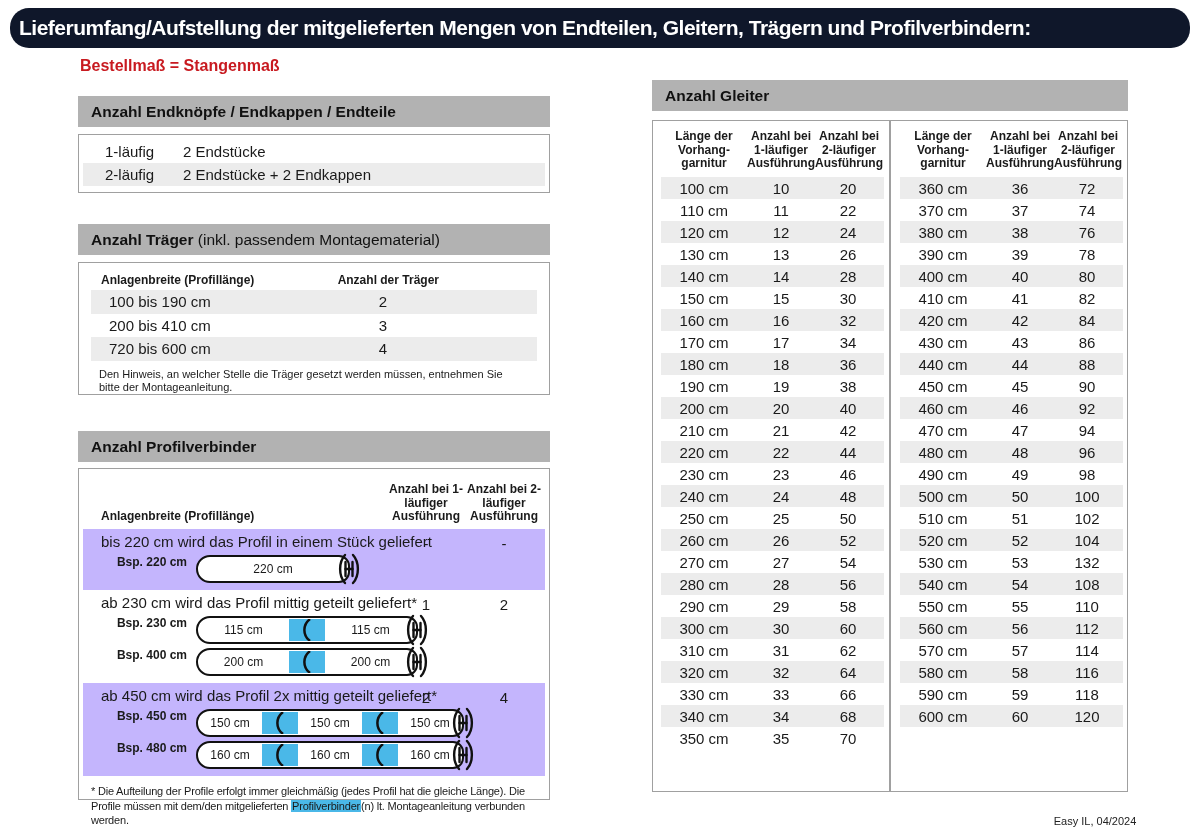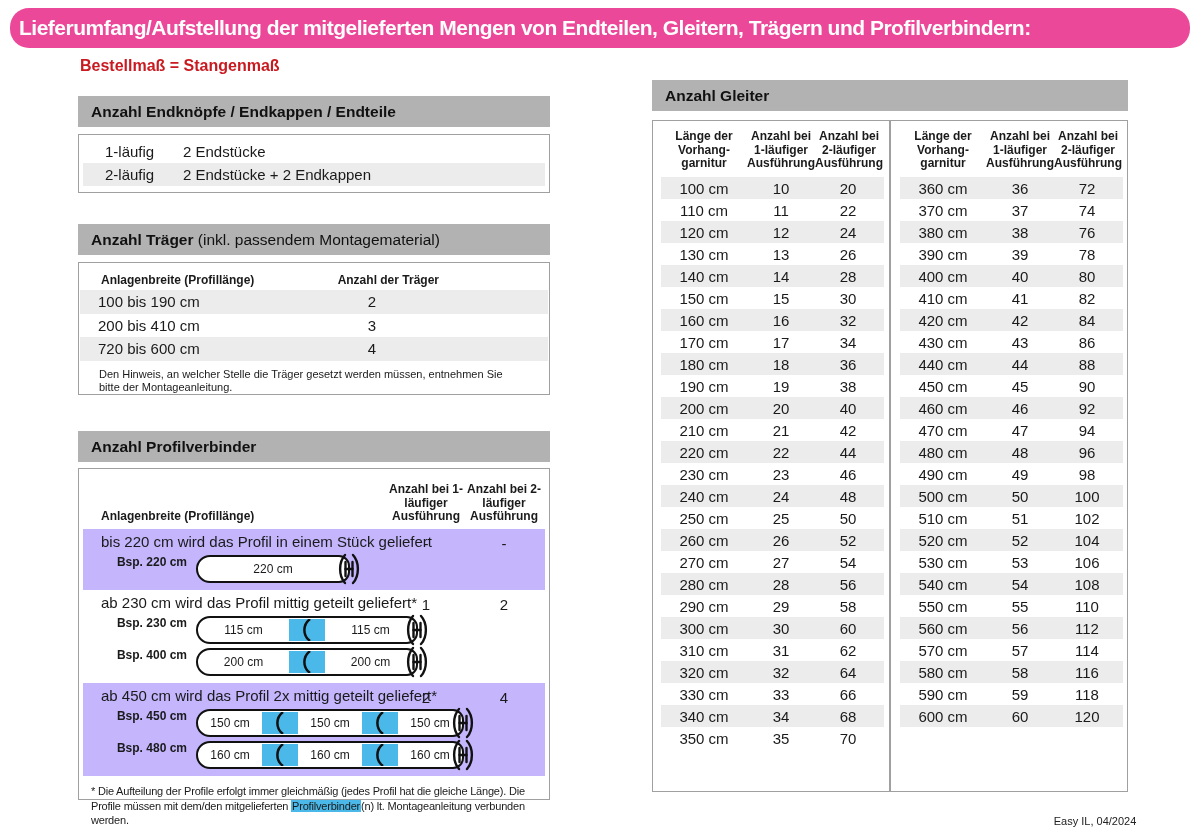--- a/index.html
+++ b/index.html
@@ -1,19 +1,19 @@
 <!DOCTYPE html>
 <html><head>
 <meta charset="utf-8">
 <style>
   html,body{margin:0;padding:0;background:#fff;}
   body{font-family:"Liberation Sans",sans-serif;color:#1a1a1a;width:1200px;height:833px;position:relative;overflow:hidden;}
   .abs{position:absolute;}
   
-  .topbar{left:10px;top:8px;width:1180px;height:40px;background:#ec4899;border-radius:19px;}
+  .topbar{left:10px;top:8px;width:1180px;height:40px;background:#0f172a;border-radius:19px;}
   .topbar span{display:block;color:#fff;font-weight:bold;font-size:21px;letter-spacing:-0.5px;line-height:40px;padding-left:9px;white-space:nowrap;}
   
   .subtitle{left:80px;top:57px;font-size:16px;font-weight:bold;color:#c81a20;}
   
   .sechead{height:31px;background:#b2b2b2;color:#111;font-size:15.5px;line-height:31px;padding-left:13px;box-sizing:border-box;}
   .sechead b{font-weight:bold;}
   .sechead .light{font-weight:normal;}
   .h1{left:78px;top:96px;width:472px;}
   .h2{left:78px;top:224px;width:472px;}
   .h3{left:78px;top:431px;width:472px;}
@@ -26,21 +26,21 @@
   .gbox{left:652px;top:120px;width:476px;height:672px;display:flex;}
   
   .b1row{display:flex;align-items:center;height:23px;font-size:15px;margin:0 4px;}
   .b1row:nth-child(even){background:#ececec;}
   .b1row .cell-a{flex:0 0 78px;padding-left:22px;}
   .b1row .cell-b{flex:1;}
   
   .t-head{display:flex;height:20px;font-size:12px;font-weight:bold;align-items:center;}
   .t-head .tc1{flex:0 0 218px;padding-left:22px;}
   .t-head .tc2{flex:0 0 120px;text-align:right;}
-  .t-row{display:flex;align-items:center;height:23.5px;font-size:15px;margin:0 1px;}
+  .t-row{display:flex;align-items:center;height:23.5px;font-size:15px;margin:0 12px;}
   .t-row:nth-child(odd){background:#ececec;}
   .t-row .tc1{flex:0 0 214px;padding-left:18px;}
   .t-row .tc2{flex:0 0 120px;text-align:center;}
   .t-note{font-size:11px;line-height:13.5px;margin:7px 20px 0;width:410px;}
   
   .p-head{position:relative;height:52px;margin:8px 4px 0;}
   .p-collabel{position:absolute;left:18px;bottom:6px;font-weight:bold;font-size:12px;}
   .p-colhead{position:absolute;width:78px;text-align:center;font-weight:bold;font-size:12px;line-height:13.5px;top:6px;}
   .pc1{left:304px;} .pc2{left:382px;}
   .prow{position:relative;margin:0 4px;padding:4px 0 6px;}
@@ -479,21 +479,21 @@
           <span class="gc3">102</span>
         </div>
           <div class="grow">
           <span class="gc1">520 cm</span>
           <span class="gc2">52</span>
           <span class="gc3">104</span>
         </div>
           <div class="grow">
           <span class="gc1">530 cm</span>
           <span class="gc2">53</span>
-          <span class="gc3">106</span>
+          <span class="gc3">132</span>
         </div>
           <div class="grow">
           <span class="gc1">540 cm</span>
           <span class="gc2">54</span>
           <span class="gc3">108</span>
         </div>
           <div class="grow">
           <span class="gc1">550 cm</span>
           <span class="gc2">55</span>
           <span class="gc3">110</span>

